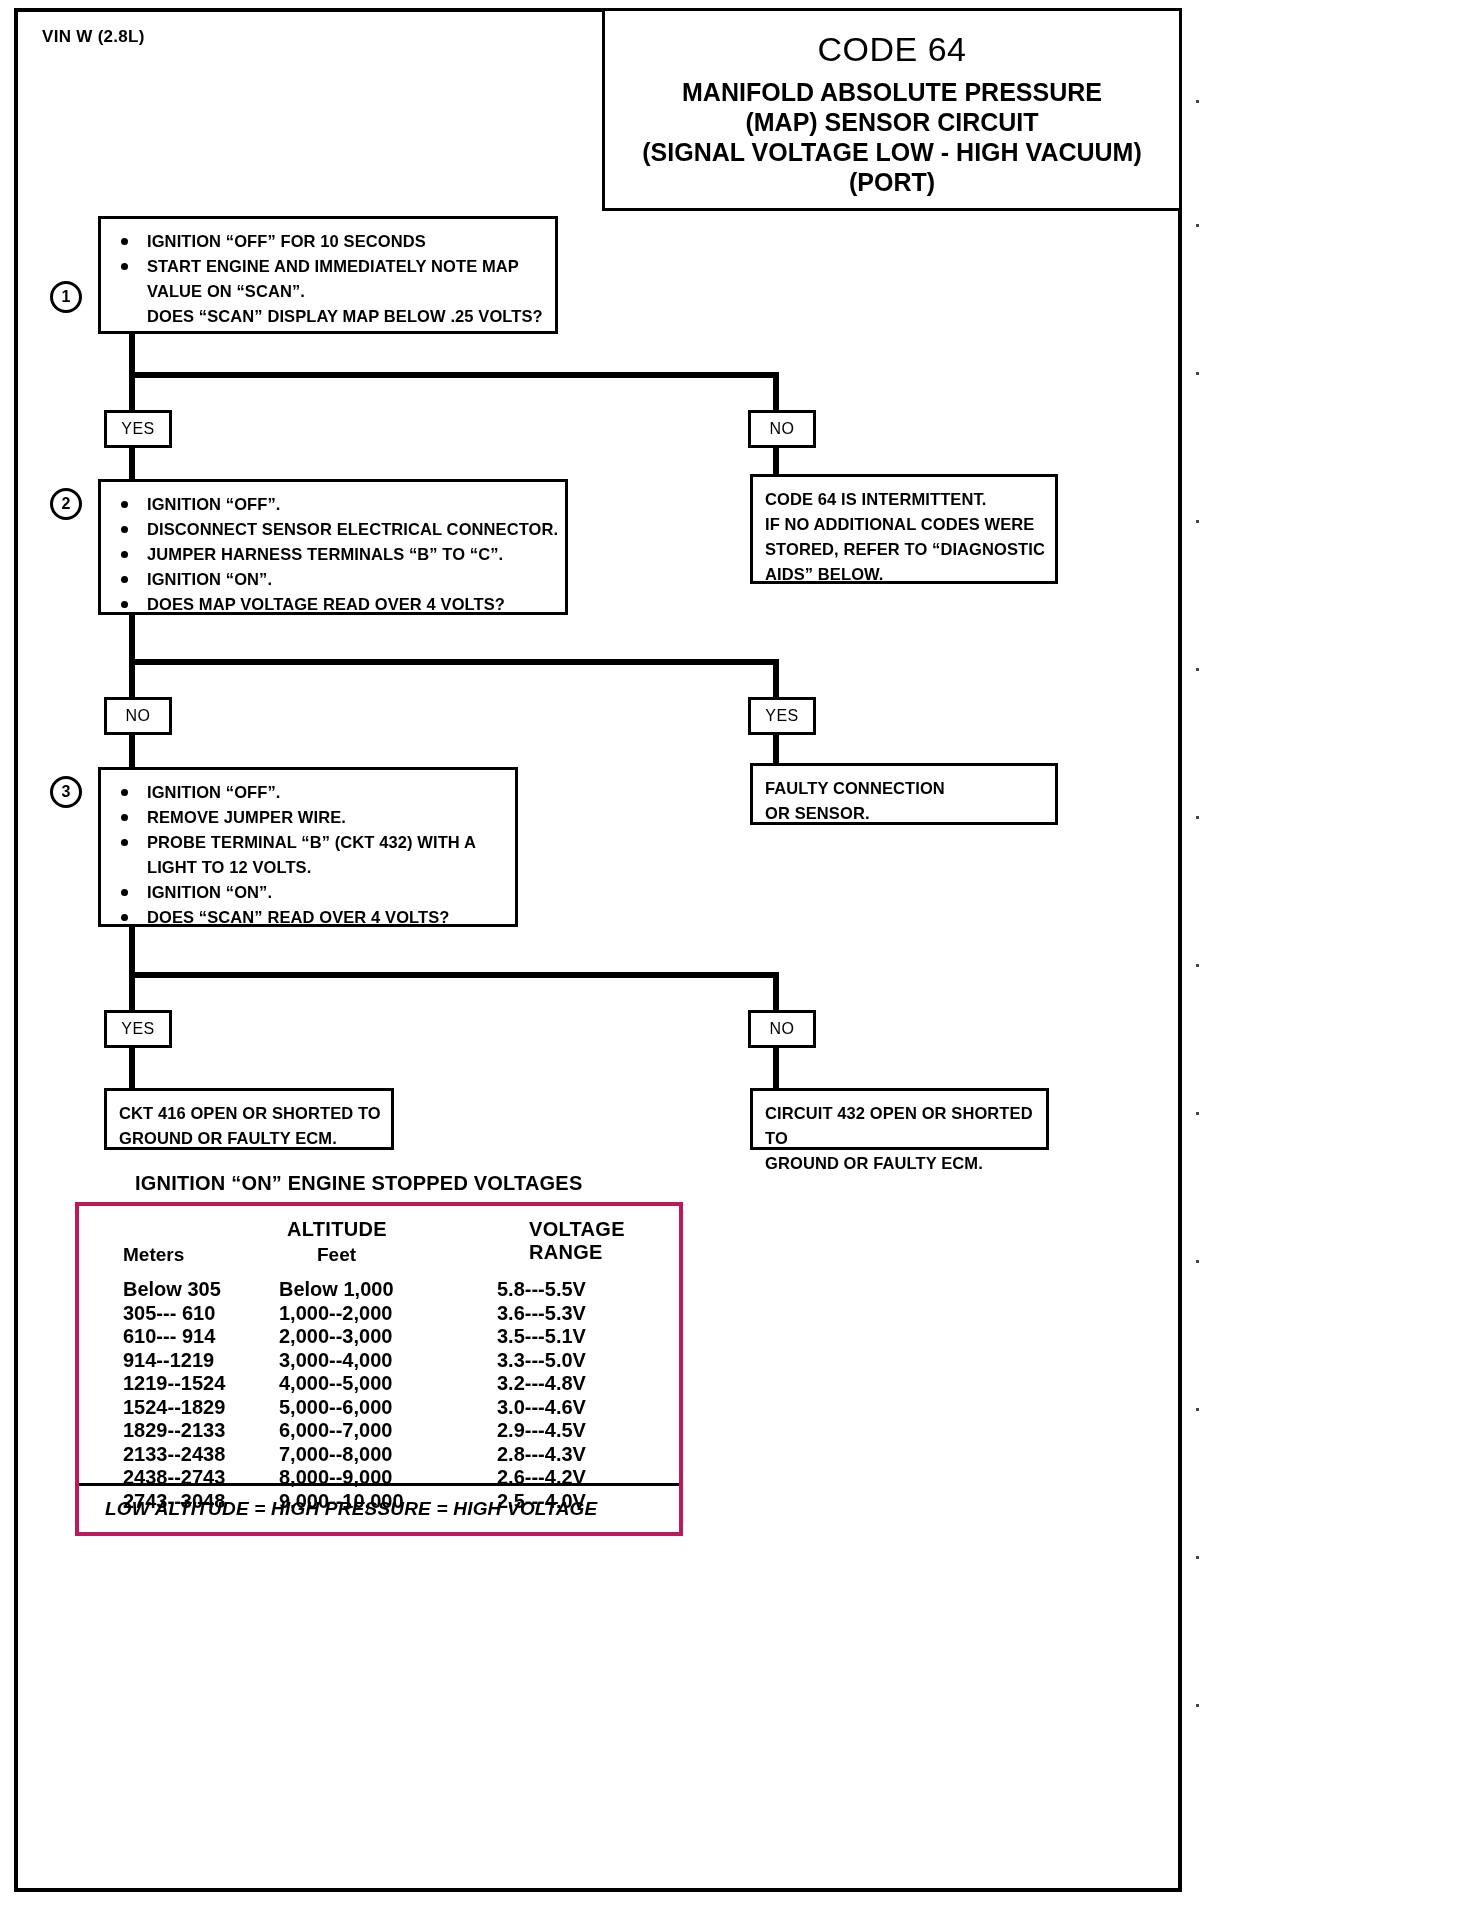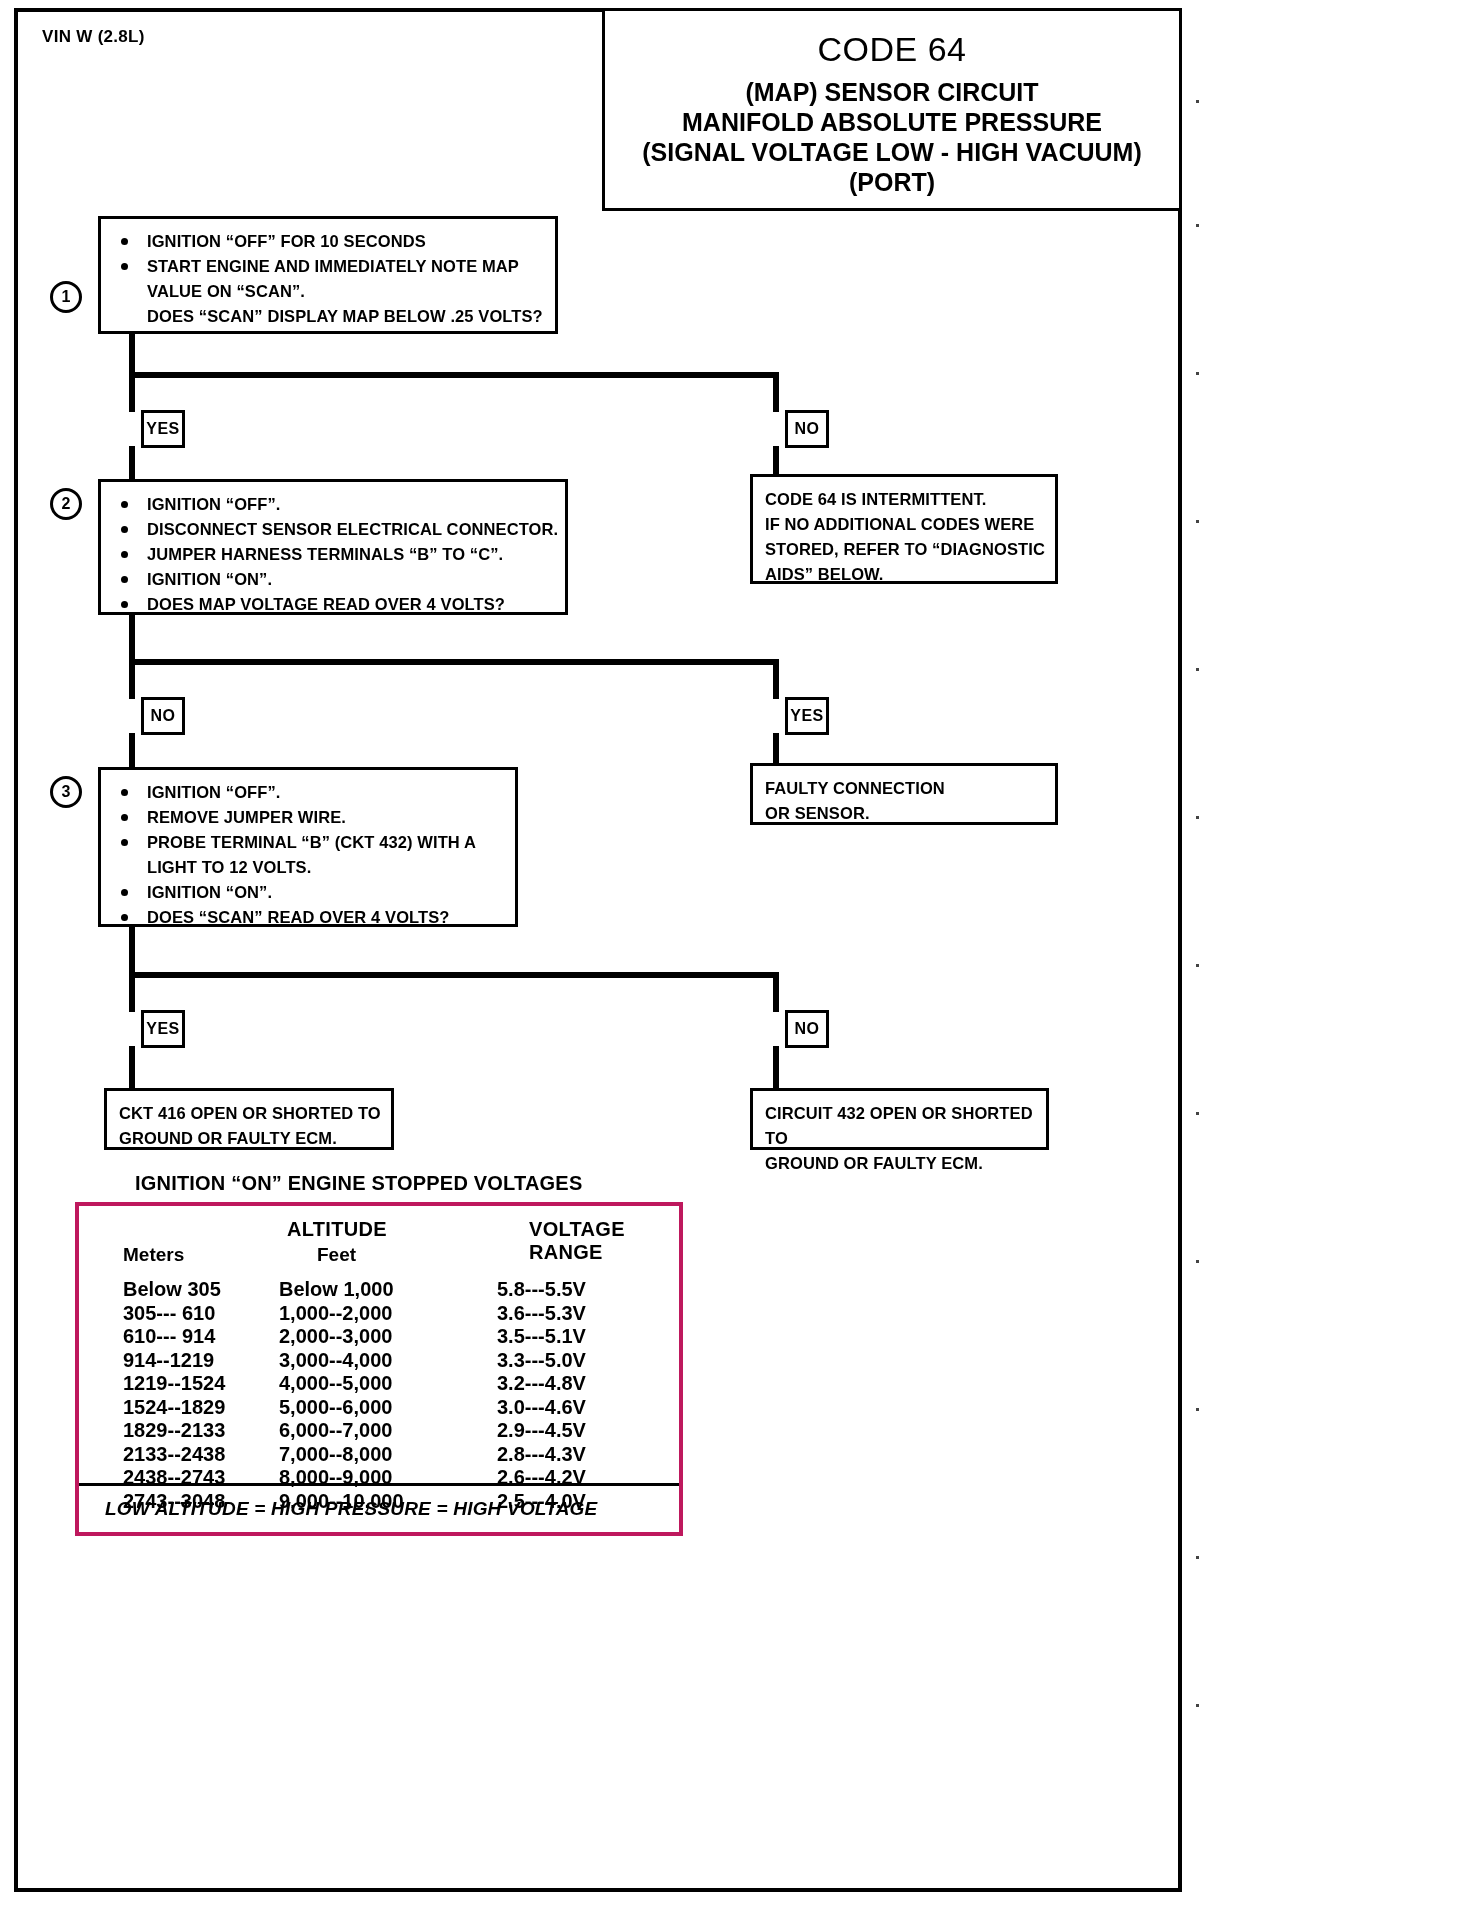--- a/index.html
+++ b/index.html
@@ -74,25 +74,24 @@
     width:7px;height:7px;border-radius:50%;background:#000;
   }
   .ibox li.cont{padding-left:34px;}
   .ibox .plain{
     font-size:16.5px;font-weight:bold;line-height:25px;letter-spacing:.1px;
   }
 
   
   .tag{
     border:3px solid #000;background:#fff;
-    width:44px;height:38px;
+    width:68px;height:38px;
     display:flex;align-items:center;justify-content:center;
-    font-size:16px;font-weight:bold;letter-spacing:.5px;
+    font-size:16px;font-weight:normal;letter-spacing:.5px;
     z-index:6;
-    margin-left:37px;
   }
 
   
   .vline{background:#000;width:6px;z-index:1;}
   .hline{background:#000;height:6px;z-index:1;}
 
   
   .tbl-title{
     left:135px; top:1172px;
     font-size:20px;font-weight:bold;letter-spacing:.2px;
@@ -147,22 +146,22 @@
 <body>
 
 <div id="page">
 
   <div id="page-frame" class="abs"></div>
 
   <div class="abs vin">VIN W (2.8L)</div>
 
   <div class="abs title-box">
     <div class="title-code">CODE 64</div>
+    <div class="title-l">MANIFOLD ABSOLUTE PRESSURE</div>
     <div class="title-l">(MAP) SENSOR CIRCUIT</div>
-    <div class="title-l">MANIFOLD ABSOLUTE PRESSURE</div>
     <div class="title-l">(SIGNAL VOLTAGE LOW - HIGH VACUUM)</div>
     <div class="title-l">(PORT)</div>
   </div>
 
   <div class="abs step-circle" style="left:50px;top:281px;">1</div>
 
   <div class="abs ibox" style="left:98px;top:216px;width:460px;height:118px;">
     <ul>
       <li><span class="bl"></span><span>IGNITION “OFF” FOR 10 SECONDS</span></li>
       <li><span class="bl"></span><span>START ENGINE AND IMMEDIATELY NOTE MAP</span></li>

